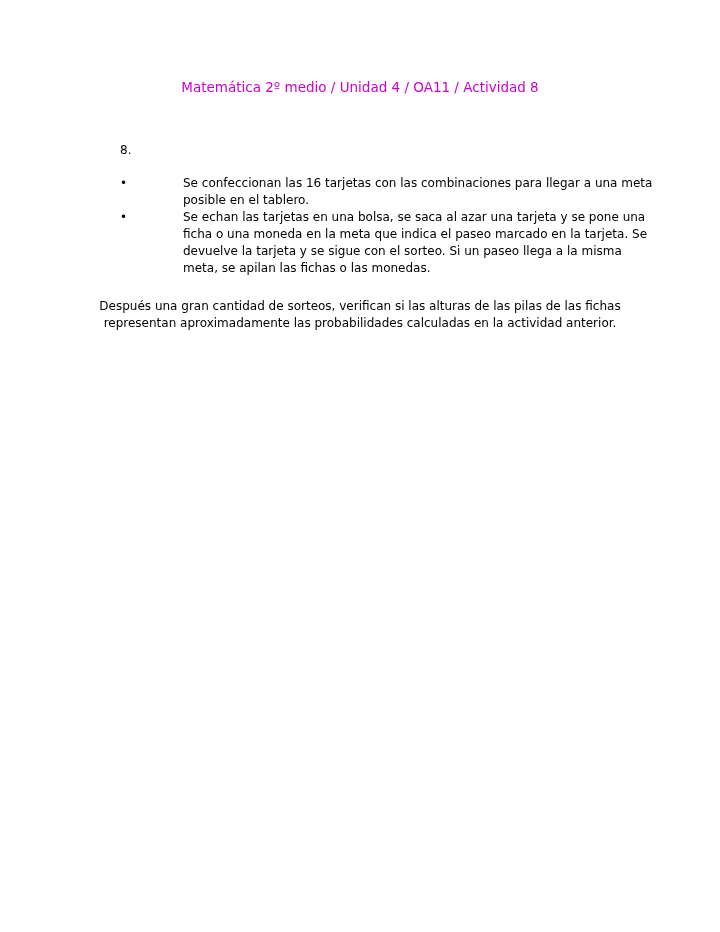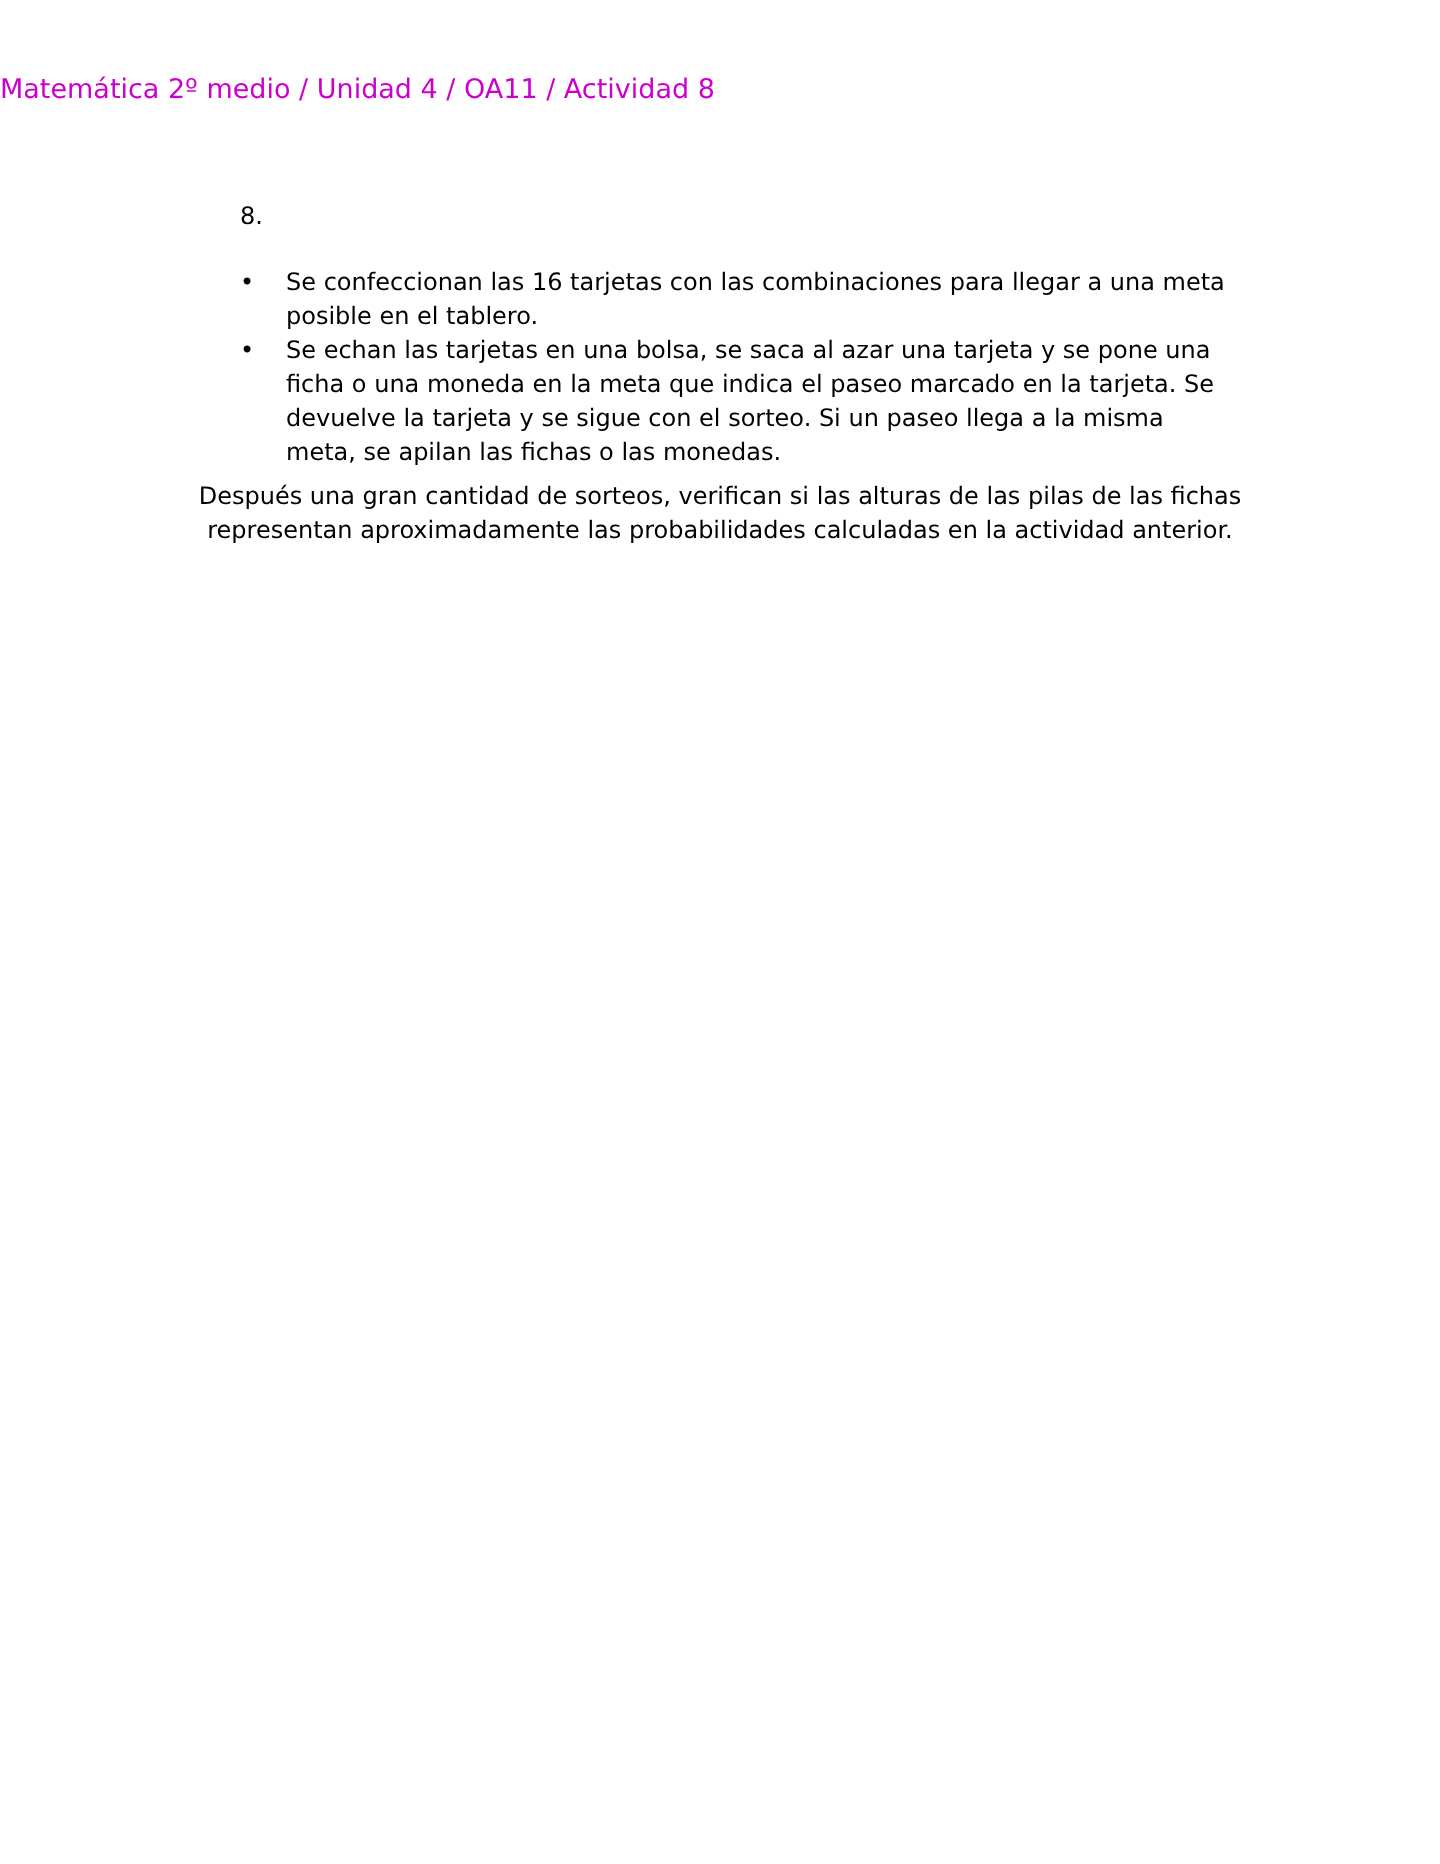--- a/index.html
+++ b/index.html
@@ -12,21 +12,22 @@
     width: 720px;
     height: 932px;
     background: #ffffff;
     font-family: "DejaVu Sans", "Liberation Sans", sans-serif;
     color: #000000;
     font-size: 12px;
     line-height: 17px;
     overflow: hidden;
   }
   .doc-title {
-    padding-top: 37px;
+    padding-top: 79px;
+    text-align: center;
     font-size: 13.5px;
     line-height: 16px;
     color: #CC00CC;
   }
   .numbered-item {
     margin: 47px 0 0 120px;
     display: flex;
   }
   .item-marker {
     width: 23px;
@@ -42,23 +43,24 @@
   }
   .bullet-item {
     display: flex;
   }
   .bullet-marker {
     width: 23px;
     flex: none;
   }
   .bullet-text {
     width: 472px;
+    margin-left: 40px;
   }
   .closing-paragraph {
-    margin: 5px auto 0;
+    margin: 21px auto 0;
     width: 540px;
     text-align: center;
   }
 </style>
 </head>
 <body>
 
 <div class="page">
 
   <div class="doc-title">Matemática 2º medio / Unidad 4 / OA11 / Actividad 8</div>

